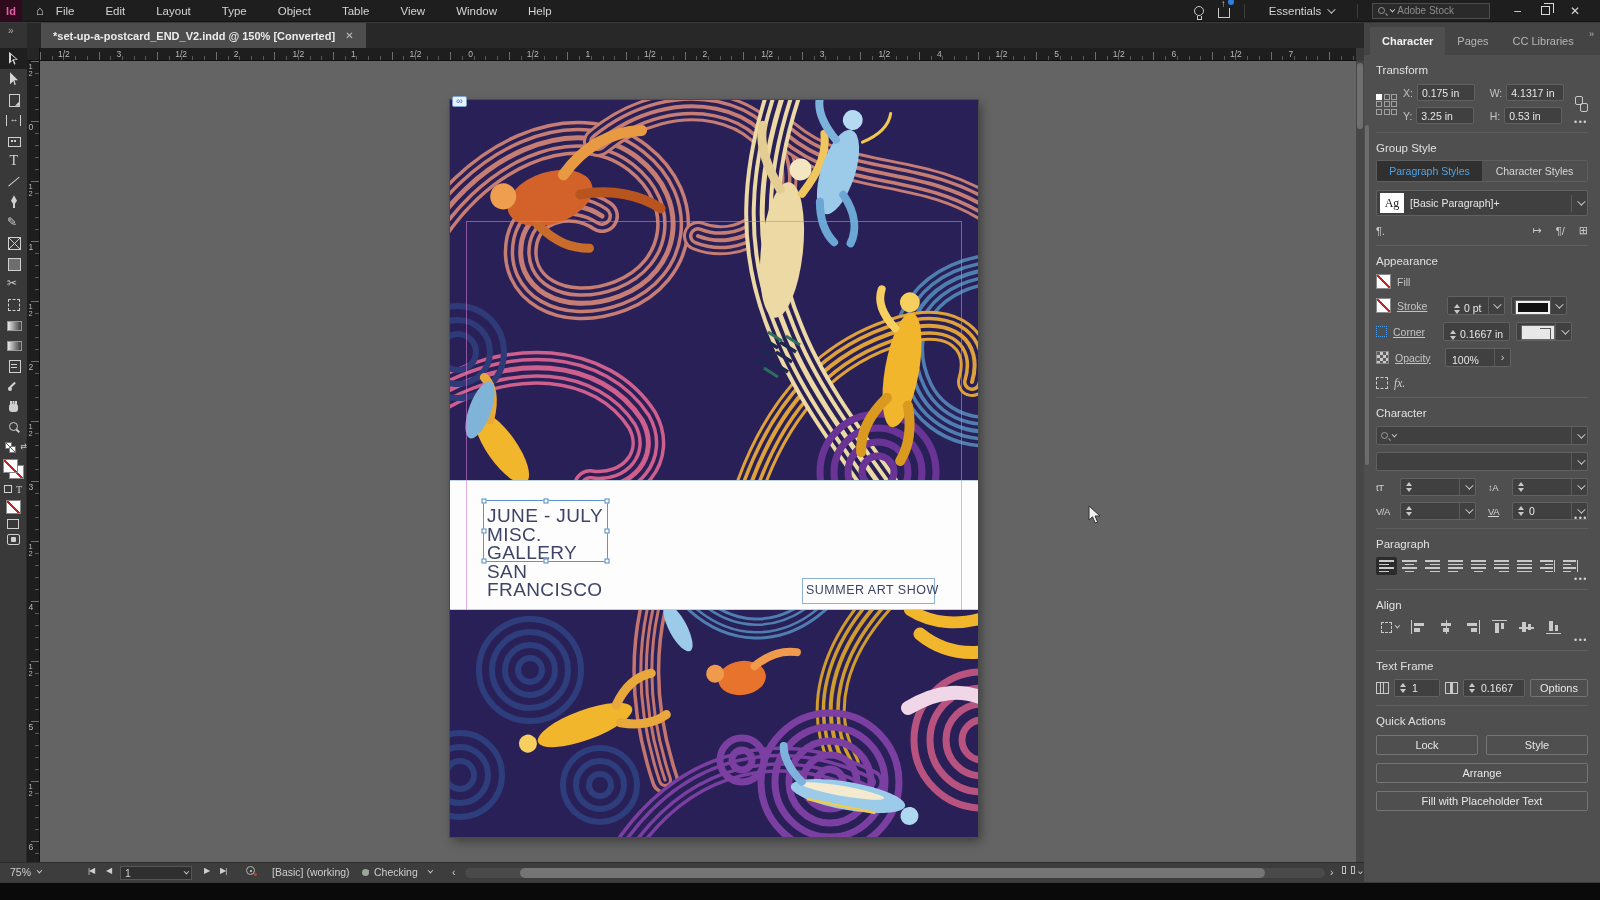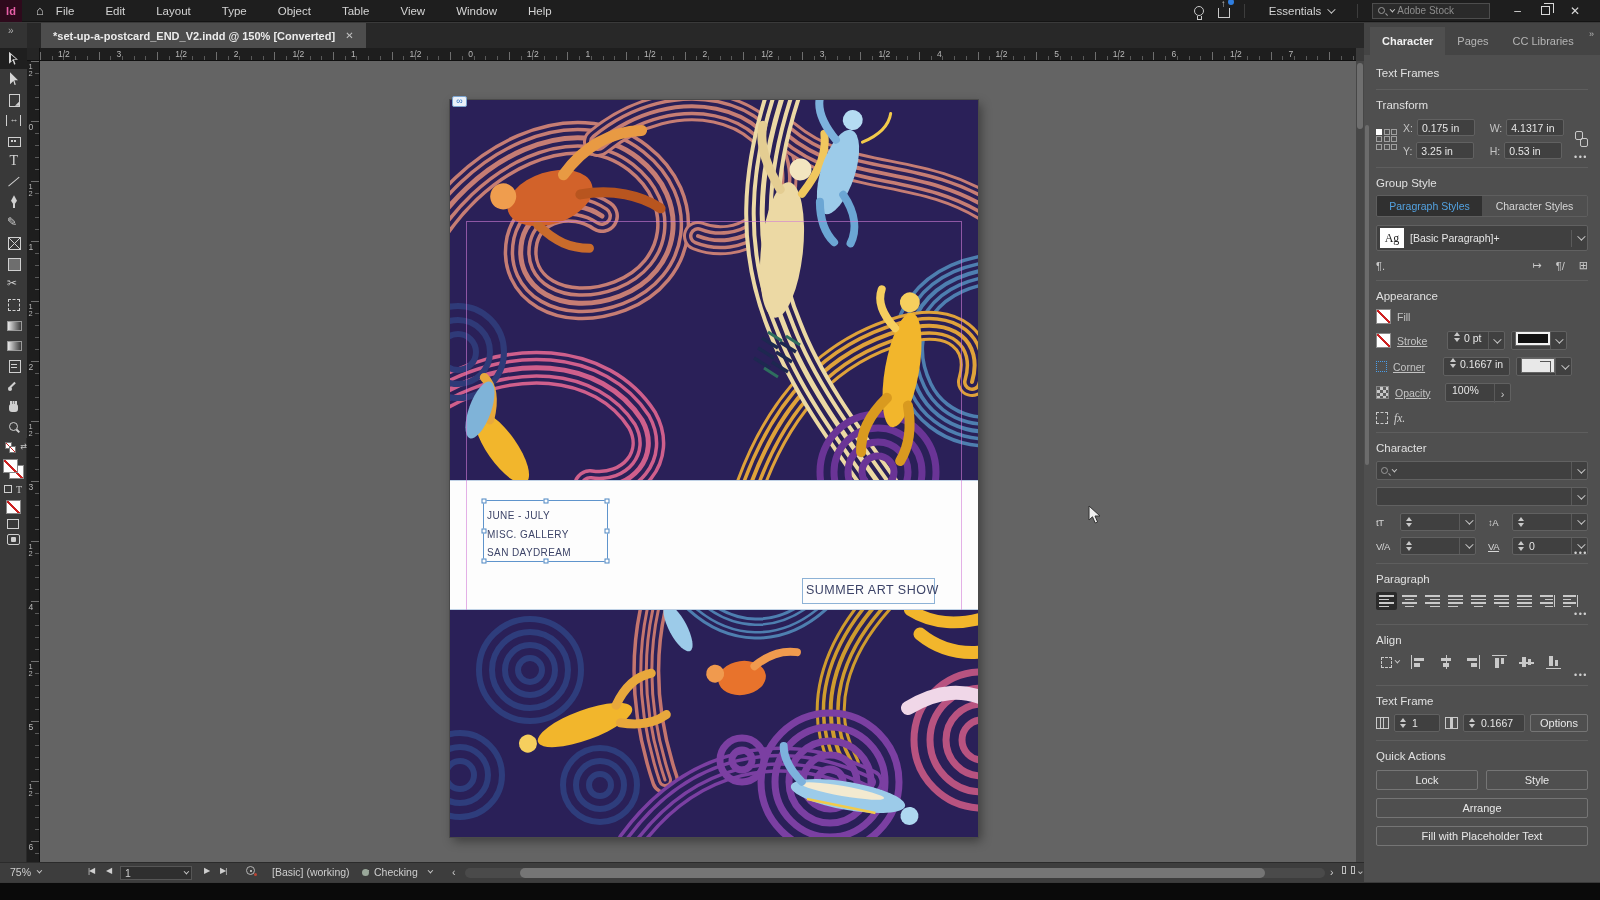--- a/index.html
+++ b/index.html
@@ -119,21 +119,21 @@
     box-shadow:0 0 0 1px #4a4a4a, 3px 4px 10px rgba(0,0,0,.4); }
   .art { position:absolute; left:0; width:528px; display:block; }
   .art-top { top:0; height:380px; }
   .art-bottom { top:510px; height:227px; }
   .band { position:absolute; left:0; top:380px; width:528px; height:130px; background:#fdfdfd;
     border-top:1px solid rgba(130,165,205,.5); border-bottom:1px solid rgba(130,165,205,.5); }
   .margin-guides { position:absolute; left:16px; right:16px; top:21px; bottom:17px; border:1px solid rgba(210,125,215,.6); pointer-events:none; }
   .sel-frame { position:absolute; border:1px solid #5f94cc; }
   .handle { position:absolute; width:5px; height:5px; background:#fff; border:1px solid #4d86c2; transform:translate(-50%,-50%); }
   .frame-a { left:33px; top:400px; width:125px; height:62px; }
-  .frame-a .tf-text { padding:6px 0 0 3px; font-size:10px; line-height:18.5px; letter-spacing:.4px; color:#3d4468; }
+  .frame-a .tf-text { padding:6px 0 0 3px; font-size:19px; line-height:18.5px; letter-spacing:.4px; color:#3d4468; }
   .frame-b { left:218px; top:393px; width:302px; height:69px; }
   .frame-b .title { padding-left:3px; font-size:49px; line-height:66px; letter-spacing:2.5px;
     color:rgba(63,67,104,.28); -webkit-text-stroke:1.2px #474b6e; white-space:nowrap; }
   .frame-c { left:352px; top:478px; width:133px; height:26px; border:1px solid #8db2d6; }
   .frame-c .sub { padding:4px 0 0 3px; font-size:12.5px; letter-spacing:.5px; color:#3d4468; white-space:nowrap;}
   .link-badge { position:absolute; left:2px; top:-4px; width:15px; height:11px; background:#eaf1fa; border:1px solid #7aa3d0;
     border-radius:2px; color:#2f6fc0; font-size:9px; line-height:9px; text-align:center; }
   .cursor { position:absolute; left:1048px; top:444px; z-index:60; }
 
   
@@ -182,21 +182,21 @@
   .ag-chip { width:24px; height:20px; background:#fff; color:#222; font-family:"Liberation Serif",serif; font-size:12px;
     display:flex; align-items:center; justify-content:center; margin:0 6px 0 3px; }
   .style-name { flex:1; font-size:10.5px; color:#e6e6e6; }
   .ts-iconrow { display:flex; align-items:center; margin-top:8px; color:#c9c9c9; font-size:11px; }
   .ts-iconrow .sp { flex:1; }
   .ts-iconrow span { margin-right:14px; }
   
   .swatch-none { width:15px; height:15px; background:#fff; border:1px solid #8a8a8a; flex:none;
     background-image:linear-gradient(45deg,transparent 44%,#cc2222 44% 56%,transparent 56%); }
   .approw { display:flex; align-items:center; gap:6px; margin-top:7px; }
-  .approw .grp { display:flex; align-items:flex-start; background:#404040; border:1px solid #616161; border-radius:2px; height:19px; padding:0 0 0 4px; }
+  .approw .grp { display:flex; align-items:flex-end; background:#404040; border:1px solid #616161; border-radius:2px; height:19px; padding:0 0 0 4px; }
   .grp .val { font-size:10.5px; color:#e6e6e6; padding:0 6px 0 2px; }
   .stroke-well { width:34px; height:13px; background:#111; border:2px solid #f2f2f2; outline:1px solid #666; }
   .corner-well { width:34px; height:15px; background:#e8e8e8; border:1px solid #666; position:relative;}
   .corner-well::after { content:""; position:absolute; right:3px; top:2px; width:10px; height:10px; border-right:1.4px solid #555; border-top:1.4px solid #555;}
   .cornericon { width:11px; height:11px; border:1.4px dotted #4a9de8; flex:none;}
   .checker { width:13px; height:13px; border:1px solid #888; flex:none;
     background:repeating-conic-gradient(#c9c9c9 0 25%, #5c5c5c 0 50%); background-size:6px 6px; }
   .expand-btn { width:16px; height:19px; border-left:1px solid #5a5a5a; display:flex; align-items:center; justify-content:center; color:#c9c9c9; font-size:11px;}
   .dashedbox { width:12px; height:12px; border:1.2px dashed #c9c9c9; flex:none;}
   .fx { font-style:italic; font-size:11.5px; color:#d0d0d0; font-family:"Liberation Serif",serif;}
@@ -651,21 +651,21 @@
           <path d="M470,24 C492,42 516,46 544,40" stroke="#f2b62c" stroke-width="13"></path>
           <path d="M460,0 C482,14 510,16 540,6" stroke="#f2b62c" stroke-width="12"></path>
           <path d="M458,98 C488,80 514,78 542,92" stroke="#f0d7e8" stroke-width="14"></path>
         </g>
       </svg>
 
       <div class="sel-frame frame-a">
         <div class="tf-text">
           <div>JUNE - JULY</div>
           <div>MISC. GALLERY</div>
-          <div>SAN DAYDREAM</div>
+          <div>SAN FRANCISCO</div>
         </div>
       <span class="handle" style="left: 0%; top: 0%;"></span>
           <span class="handle" style="left: 50%; top: 0%;"></span>
           <span class="handle" style="left: 100%; top: 0%;"></span>
           <span class="handle" style="left: 0%; top: 50%;"></span>
           <span class="handle" style="left: 100%; top: 50%;"></span>
           <span class="handle" style="left: 0%; top: 100%;"></span>
           <span class="handle" style="left: 50%; top: 100%;"></span>
           <span class="handle" style="left: 100%; top: 100%;"></span>
         </div>
@@ -688,23 +688,20 @@
   <div class="panel">
     <div class="panel-tabs">
       <span class="ptab active">Character</span>
       <span class="ptab">Pages</span>
       <span class="ptab">CC Libraries</span>
       <span class="panel-overflow">»</span>
     </div>
     <div class="panel-body">
       <div class="panel-scrollthumb"></div>
 
-      <div class="psec" style="padding-top:12px;">
-        <div class="psec-title">Text Frames</div>
-      </div>
 
       <div class="psec">
         <div class="psec-title">Transform</div>
         <div class="tf-grid" style="margin-top:8px;">
           <div class="proxy">
             <i class="on"></i>
               <i></i>
               <i></i>
               <i></i>
               <i></i>

